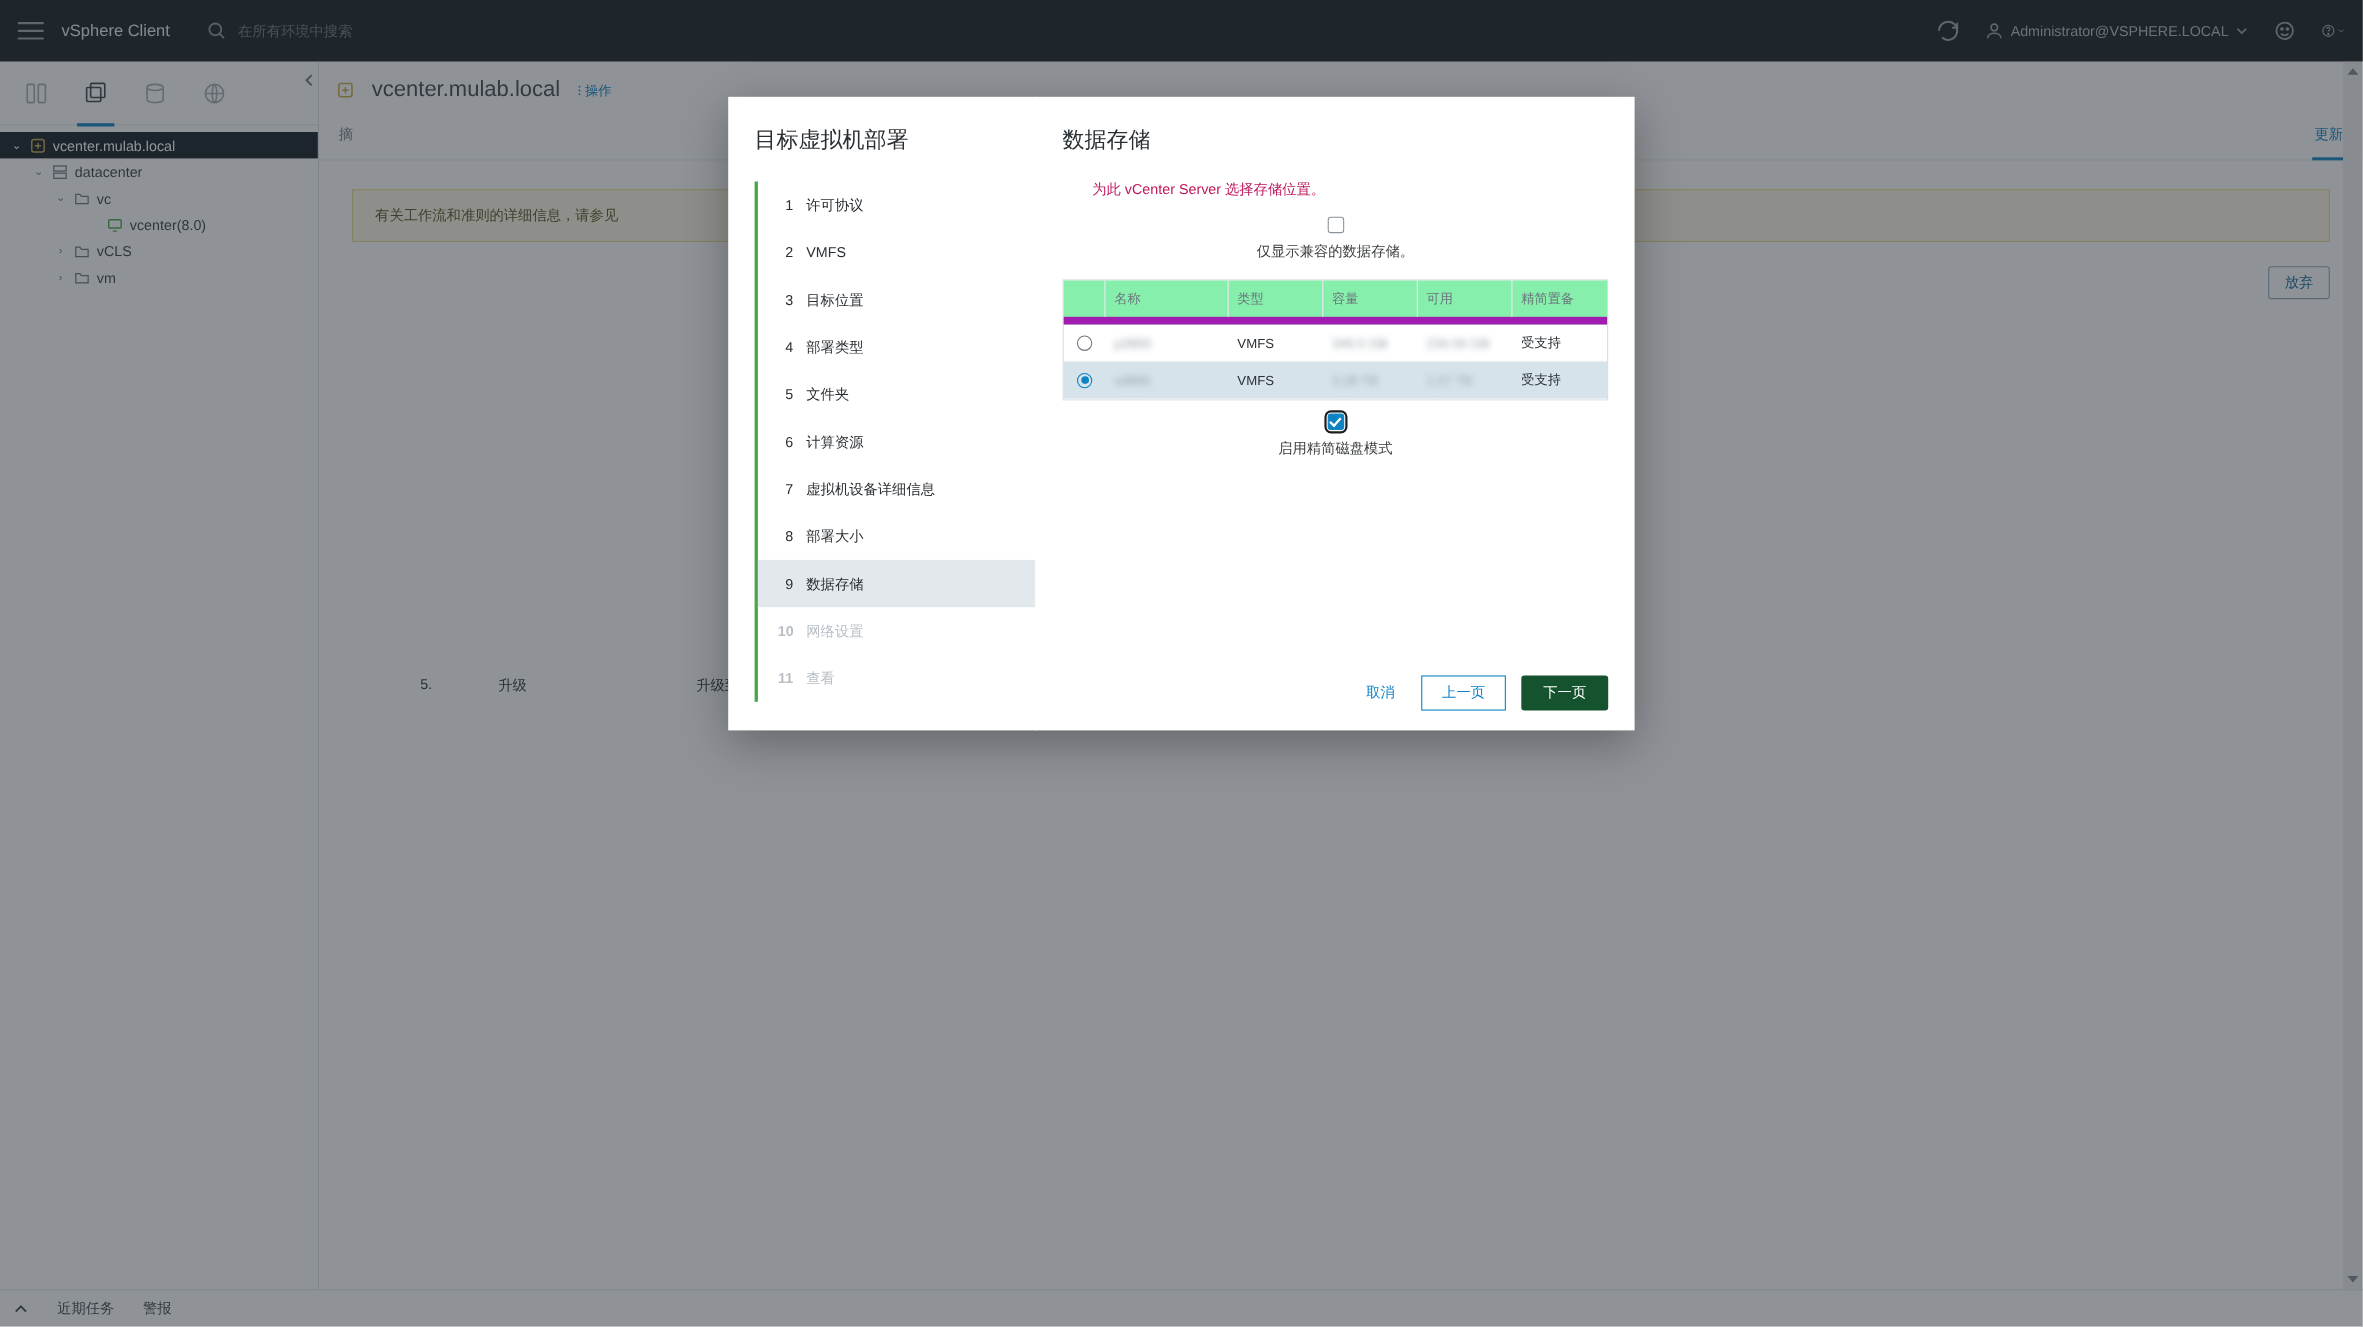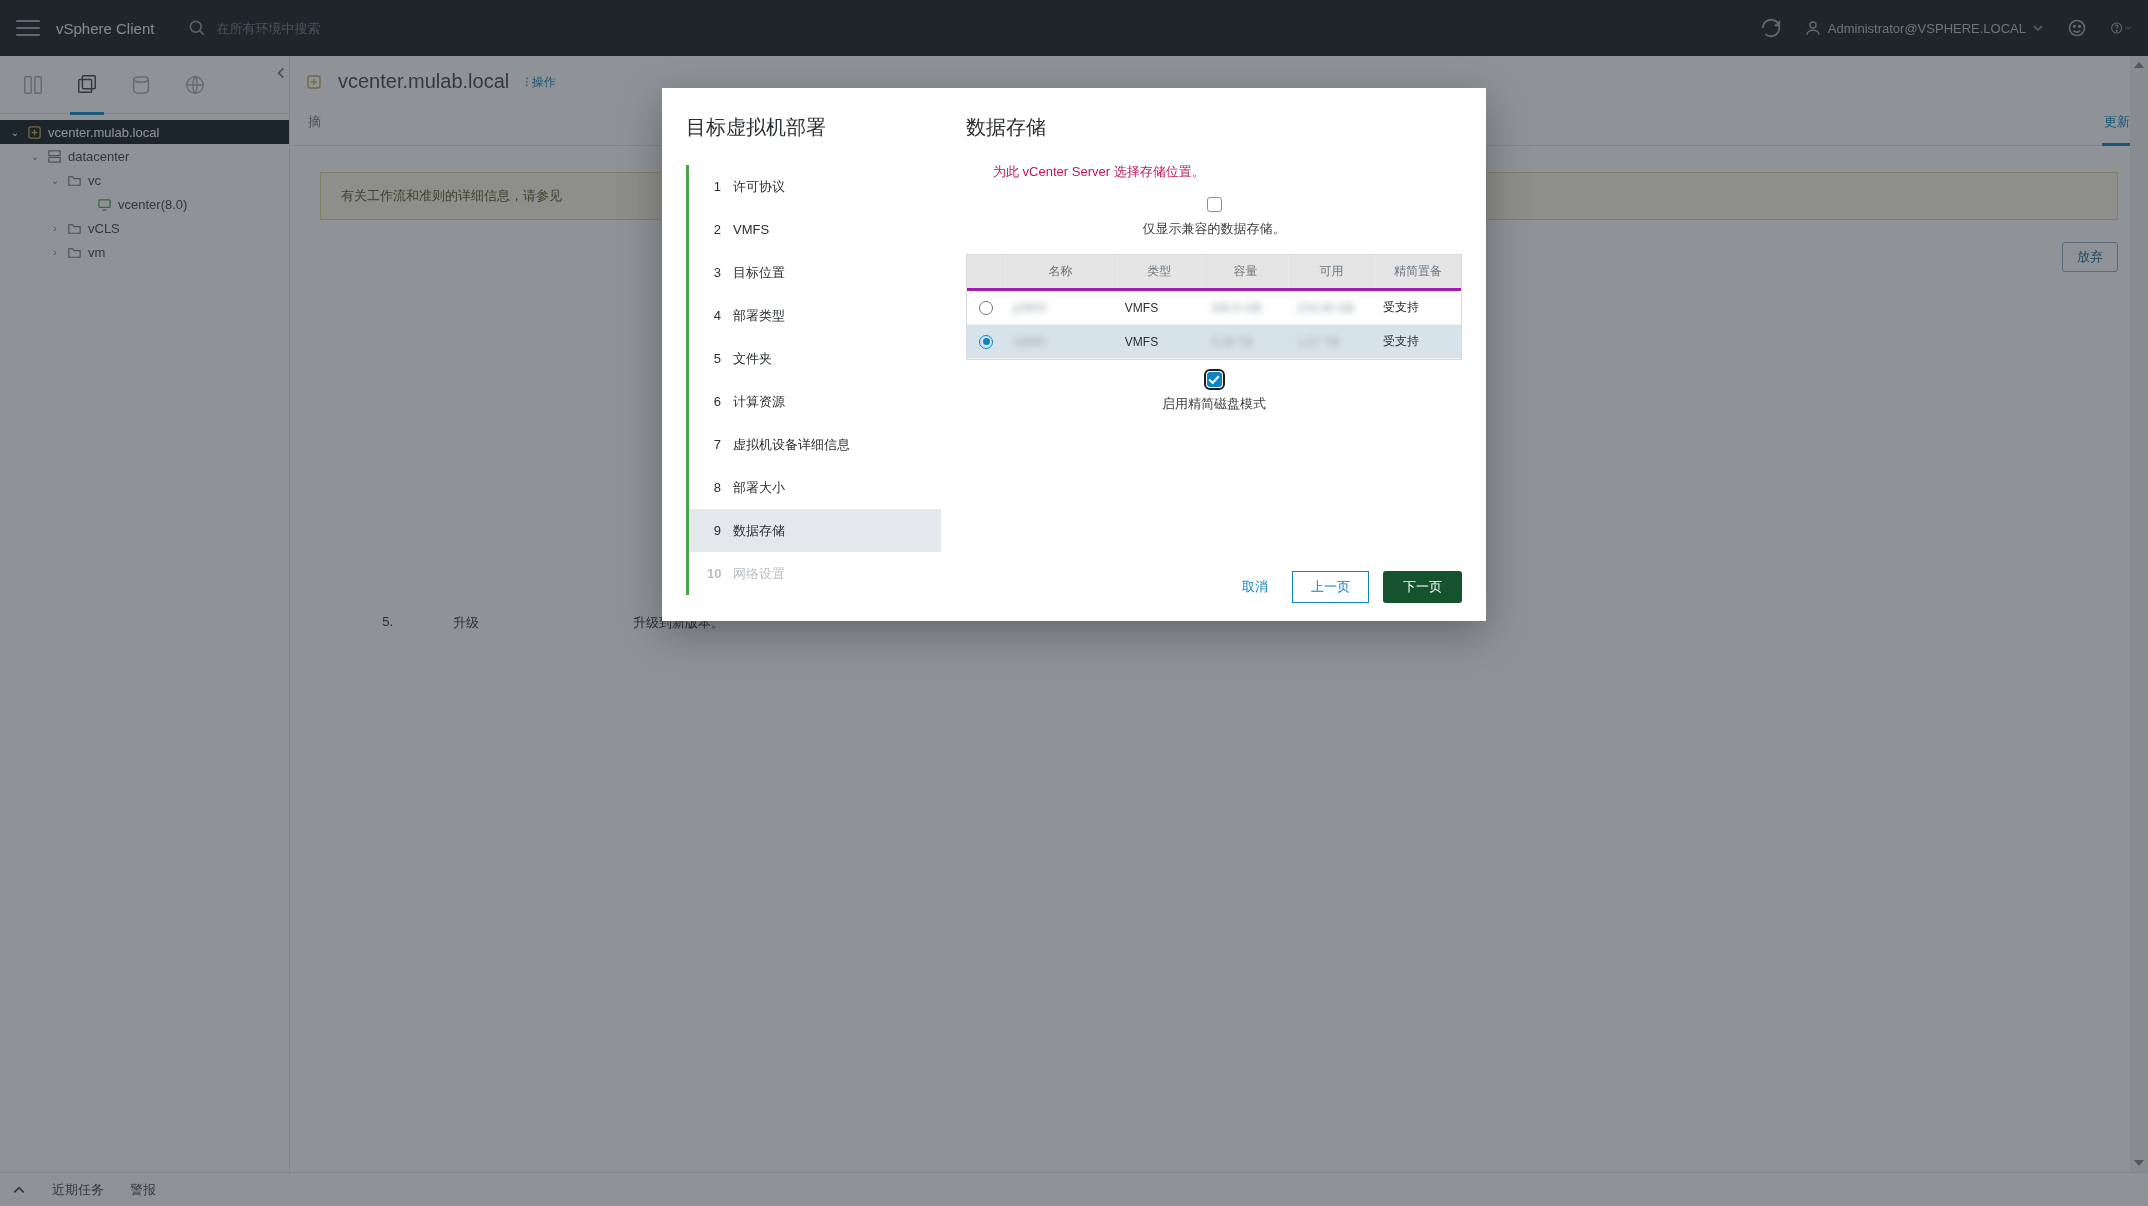--- a/index.html
+++ b/index.html
@@ -76,21 +76,21 @@
 
 .modal-right { flex: 1; padding: 26px 24px 18px; display: flex; flex-direction: column; }
 .modal-right h2 { font-size: 20px; font-weight: 400; margin-bottom: 22px; color: #2a2f33; }
 .hint { font-size: 13px; color: #be185d; margin-bottom: 16px; margin-left: 27px; }
 .chk-row { display: flex; align-items: center; gap: 8px; margin-bottom: 16px; font-size: 13px; flex-direction: column; }
 .chk { width: 15px; height: 15px; border: 1px solid #8b949c; border-radius: 3px; background: #fff; display: inline-flex; align-items: center; justify-content: center; cursor: pointer; }
 .chk.checked { background: #0d83c3; border-color: #0d83c3; outline: 2px solid #1b1e20; outline-offset: 1px; }
 .chk.checked::after { content: ""; width: 4px; height: 8px; border: solid #fff; border-width: 0 2px 2px 0; transform: rotate(42deg) translate(-1px,-1px); }
 
 .ds-table { border: 1px solid #d7dce1; font-size: 12px; }
-.ds-head { display: grid; grid-template-columns: 38px 1.3fr 1fr 1fr 1fr 1fr; background: #e5e5e5; border-bottom: 3px solid #a21caf; text-align: center; }
+.ds-head { display: grid; grid-template-columns: 38px 1.3fr 1fr 1fr 1fr 1fr; background: #86efac; border-bottom: 7px solid #a21caf; }
 .ds-head div { padding: 8px 8px; color: #6b747c; border-right: 1px solid #e8ecef; }
 .ds-head div:last-child { border-right: none; }
 .ds-row { display: grid; grid-template-columns: 38px 1.3fr 1fr 1fr 1fr 1fr; border-bottom: 1px solid #eef1f3; align-items: center; }
 .ds-row.selected { background: #d7e3eb; }
 .ds-row div { padding: 8px 8px; color: #2a2f33; }
 .ds-row .blur { filter: blur(3px); color: #9aa3ab; }
 .radio { width: 14px; height: 14px; border: 1.5px solid #6f7880; border-radius: 50%; margin: 0 auto; display: inline-flex; align-items: center; justify-content: center; cursor: pointer; }
 .radio.on { border-color: #0d83c3; }
 .radio.on::after { content: ""; width: 7px; height: 7px; background: #0d83c3; border-radius: 50%; }
 .ds-foot { text-align: right; padding: 6px 10px; font-size: 12px; color: #2a2f33; }
@@ -343,20 +343,24 @@
             <span>部署大小</span>
           </div>
           <div class="step-item current">
             <span class="n">9</span>
             <span>数据存储</span>
           </div>
           <div class="step-item disabled">
             <span class="n">10</span>
             <span>网络设置</span>
           </div>
+          <div class="step-item disabled">
+            <span class="n">11</span>
+            <span>查看</span>
+          </div>
         </div>
     </div>
     <div class="modal-right">
       <h2>数据存储</h2>
       <div class="hint">为此 vCenter Server 选择存储位置。</div>
       <label class="chk-row">
         <span class="chk"></span>
         <span>仅显示兼容的数据存储。</span>
       </label>
 

